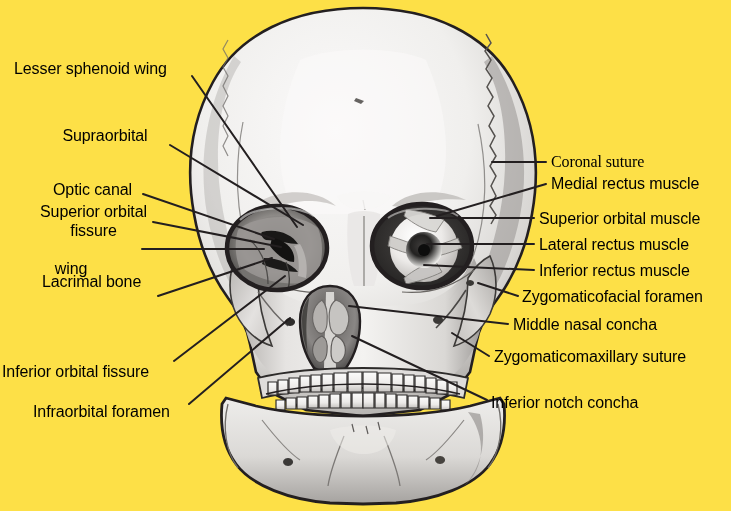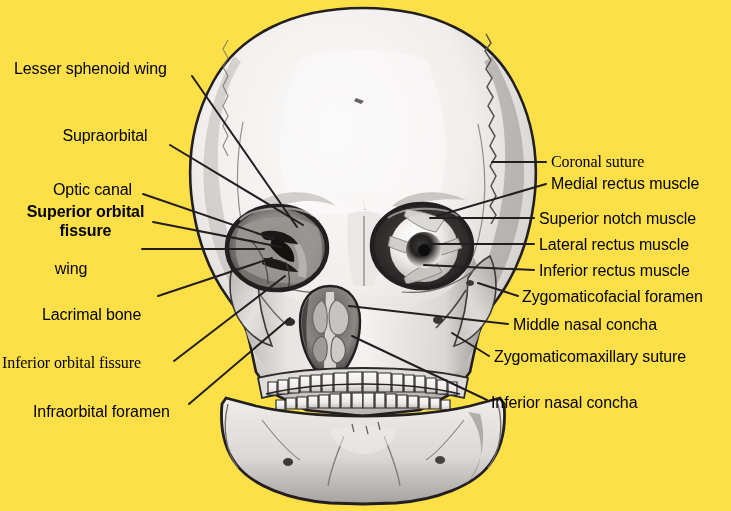--- a/index.html
+++ b/index.html
@@ -322,31 +322,31 @@
         <line x1="508" y1="324" x2="349" y2="306"></line>
         <line x1="489" y1="356" x2="452" y2="333"></line>
         <line x1="487" y1="400" x2="352" y2="336"></line>
       </g>
   </svg>
 
   <div id="labels-left">
       <div class="label left-align" style="left: 14px; top: 59px;"><span>Lesser sphenoid wing</span></div>
       <div class="label center-align" style="left: 45px; top: 126px; width: 120px;"><span>Supraorbital</span><br></div>
       <div class="label left-align" style="left: 53px; top: 180px;"><span>Optic canal</span></div>
-      <div class="label center-align" style="left: 20px; top: 202px; width: 131px; font-weight: bold;"><span>Superior orbital</span><br><span>fissure</span></div>
+      <div class="label center-align" style="left: 28px; top: 202px; width: 131px;"><span>Superior orbital</span><br><span>fissure</span></div>
       <div class="label center-align" style="left: 2px; top: 240px; width: 138px;"><br><span>wing</span></div>
-      <div class="label left-align" style="left: 42px; top: 305px;"><span>Lacrimal bone</span></div>
-      <div class="label left-align" style="left: 2px; top: 353px; font-family: Liberation Serif, serif;"><span>Inferior orbital fissure</span></div>
+      <div class="label left-align" style="left: 42px; top: 272px;"><span>Lacrimal bone</span></div>
+      <div class="label left-align" style="left: 2px; top: 362px;"><span>Inferior orbital fissure</span></div>
       <div class="label left-align" style="left: 33px; top: 402px; text-align: right;"><span>Infraorbital foramen</span></div>
     </div>
   <div id="labels-right">
       <div class="label left-align" style="left: 551px; top: 152px; font-family: Liberation Serif, serif;"><span>Coronal suture</span></div>
       <div class="label left-align" style="left: 551px; top: 174px;"><span>Medial rectus muscle</span></div>
-      <div class="label left-align" style="left: 539px; top: 209px;"><span>Superior notch muscle</span></div>
+      <div class="label left-align" style="left: 539px; top: 209px;"><span>Superior orbital muscle</span></div>
       <div class="label left-align" style="left: 539px; top: 235px;"><span>Lateral rectus muscle</span></div>
       <div class="label left-align" style="left: 539px; top: 261px;"><span>Inferior rectus muscle</span></div>
       <div class="label left-align" style="left: 522px; top: 287px;"><span>Zygomaticofacial foramen</span></div>
       <div class="label left-align" style="left: 513px; top: 315px; text-align: center;"><span>Middle nasal concha</span></div>
       <div class="label left-align" style="left: 494px; top: 347px; text-align: center;"><span>Zygomaticomaxillary suture</span></div>
-      <div class="label left-align" style="left: 491px; top: 393px;"><span>Inferior nasal concha</span></div>
+      <div class="label left-align" style="left: 491px; top: 393px;"><span>Inferior notch concha</span></div>
     </div>
 
 </div>
 
 </body></html>

